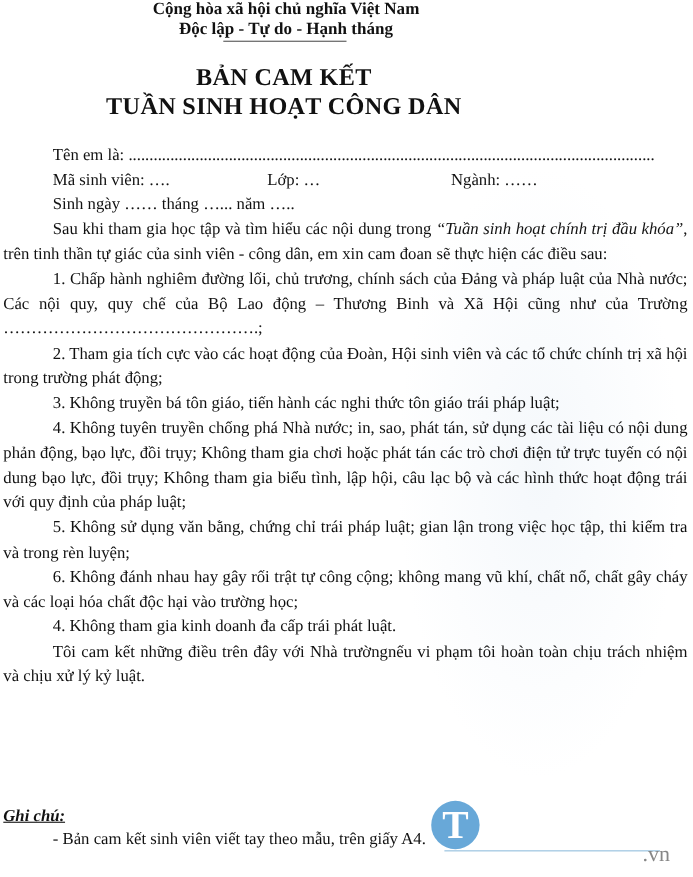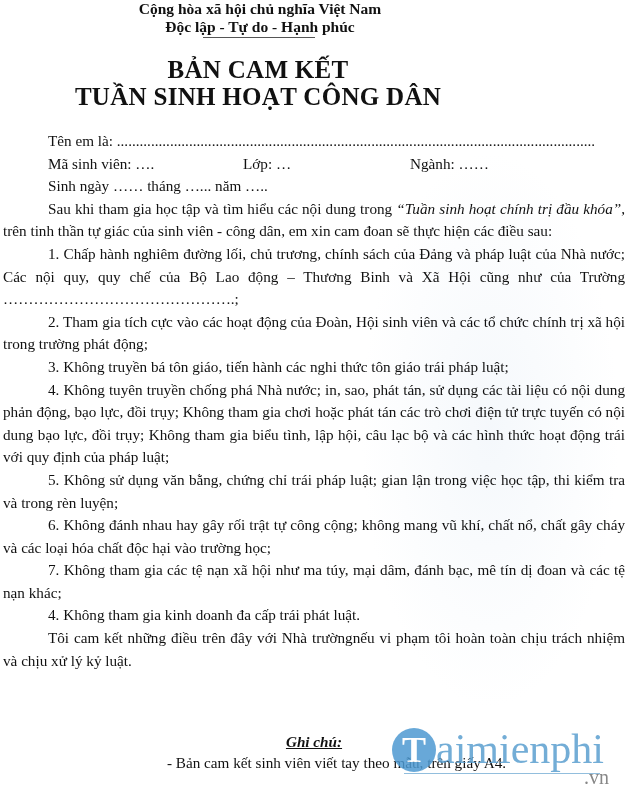--- a/index.html
+++ b/index.html
@@ -9,35 +9,35 @@
     color: #111111;
   }
   .page { position: absolute; left: 0; top: 0; width: 630px; height: 797px; }
   .nation {
     position: absolute; left: 0; top: 0; width: 520px;
     font-weight: bold; font-size: 15.5px; line-height: 18px; text-align: center;
   }
   .motto-wrap { position: relative; display: inline-block; }
   .title {
     position: absolute; left: 0; top: 56px; width: 516px;
-    font-weight: bold; font-size: 25px; line-height: 27px; text-align: center; letter-spacing: 0.3px;
+    font-weight: bold; font-size: 22px; line-height: 27px; text-align: center; letter-spacing: 0.3px;
   }
   .body {
     position: absolute; left: 3px; top: 130px; width: 622px;
     font-size: 15.2px; line-height: 22.6px; text-align: justify;
   }
   .p { text-indent: 45px; margin: 0; }
   .it { font-style: italic; }
   .fields-row { padding-left: 45px; white-space: nowrap; }
   .fld { display: inline-block; }
   .sign {
     position: absolute; left: 416px; top: 683px; font-size: 15.2px; line-height: 22px;
   }
   .note {
-    position: absolute; left: 3px; top: 731px; width: 622px; font-size: 15.2px; line-height: 21px; text-align: center;
+    position: absolute; left: 3px; top: 731px; width: 622px; font-size: 15.2px; line-height: 21px;
   }
   .note-head { font-weight: bold; font-style: italic; text-decoration: underline; }
   .note-item { padding-left: 45px; }
   .wm {
     position: absolute; left: 392px; top: 728px; width: 230px; height: 60px;
     color: #5b9fd0; opacity: 0.85;
   }
   .wm-t {
     position: absolute; left: 0; top: 0; width: 44px; height: 44px; border-radius: 50%;
     background: #4e9ad2; color: #ffffff; font-size: 36px; line-height: 44px; text-align: center;
@@ -59,21 +59,21 @@
 </style>
 </head>
 <body>
 
 <div class="page">
   <div class="faint-bg"></div>
 
   <div class="nation">
     <div>Cộng hòa xã hội chủ nghĩa Việt Nam</div>
     <div class="motto-wrap">
-      <span>Độc lập - Tự do - Hạnh phúc</span>
+      <span>Độc lập - Tự do - Hạnh tháng</span>
     </div>
     <div style="position:absolute; left:203px; top:37px; width:112px; height:1px; background:#555;"></div>
   </div>
 
   <div class="title">
     <div>BẢN CAM KẾT</div>
     <div>TUẦN SINH HOẠT CÔNG DÂN</div>
   </div>
 
   <div class="body">
@@ -82,32 +82,30 @@
       <span class="fld" style="width:195px">Mã sinh viên: ….</span><span class="fld" style="width:167px">Lớp: …</span><span class="fld">Ngành: ……</span>
     </div>
     <div class="fields-row">Sinh ngày …… tháng …... năm …..</div>
     <p class="p"><span>Sau  khi tham gia học tập và tìm hiểu các nội dung trong </span><span class="it">“Tuần sinh hoạt chính trị đầu khóa”</span><span>, trên tinh thần tự giác của sinh viên - công dân, em xin cam đoan sẽ thực hiện các điều sau:</span></p>
     <p class="p">1. Chấp hành nghiêm đường lối, chủ trương, chính sách của Đảng và pháp luật của Nhà nước; Các nội quy, quy chế của Bộ Lao động – Thương Binh và Xã Hội cũng như của Trường ……………………………………….;</p>
     <p class="p">2. Tham gia tích cực vào các hoạt động của Đoàn, Hội sinh viên và các tổ chức chính trị xã hội trong trường phát động;</p>
     <p class="p">3. Không truyền bá tôn giáo, tiến hành các nghi thức tôn giáo trái pháp luật;</p>
     <p class="p">4. Không tuyên truyền chống phá Nhà nước; in, sao, phát tán, sử dụng các tài liệu có nội dung phản động, bạo lực, đồi trụy; Không tham gia chơi hoặc phát tán các trò chơi điện tử trực tuyến có nội dung bạo lực, đồi trụy; Không tham gia biểu tình, lập hội, câu lạc bộ và các hình thức hoạt động trái với quy định của pháp luật;</p>
     <p class="p">5. Không sử dụng văn bằng, chứng chỉ trái pháp luật; gian lận trong việc học tập, thi kiểm tra và trong rèn luyện;</p>
     <p class="p">6. Không đánh nhau hay gây rối trật tự công cộng; không mang vũ khí, chất nổ, chất gây cháy và các loại hóa chất độc hại vào trường học;</p>
-    <p class="p">7. Không tham gia các tệ nạn xã hội như ma túy, mại dâm, đánh bạc, mê tín dị đoan và các tệ nạn khác;</p>
     <p class="p">4. Không tham gia kinh doanh đa cấp trái phát luật.</p>
     <p class="p">Tôi cam kết những điều trên đây với Nhà trườngnếu vi phạm tôi hoàn toàn chịu trách nhiệm và chịu xử lý kỷ luật.</p>
   </div>
 
   <div class="sign">
   </div>
 
   <div class="note">
     <div class="note-head">Ghi chú:</div>
     <div class="note-item">- Bản cam kết sinh viên viết tay theo mẫu, trên giấy A4.</div>
   </div>
 
   <div class="wm">
     <div class="wm-t">T</div>
-    <div class="wm-name">aimienphi</div>
     <div class="wm-rule"></div>
     <div class="wm-vn">.vn</div>
   </div>
 </div>
 
 </body></html>

